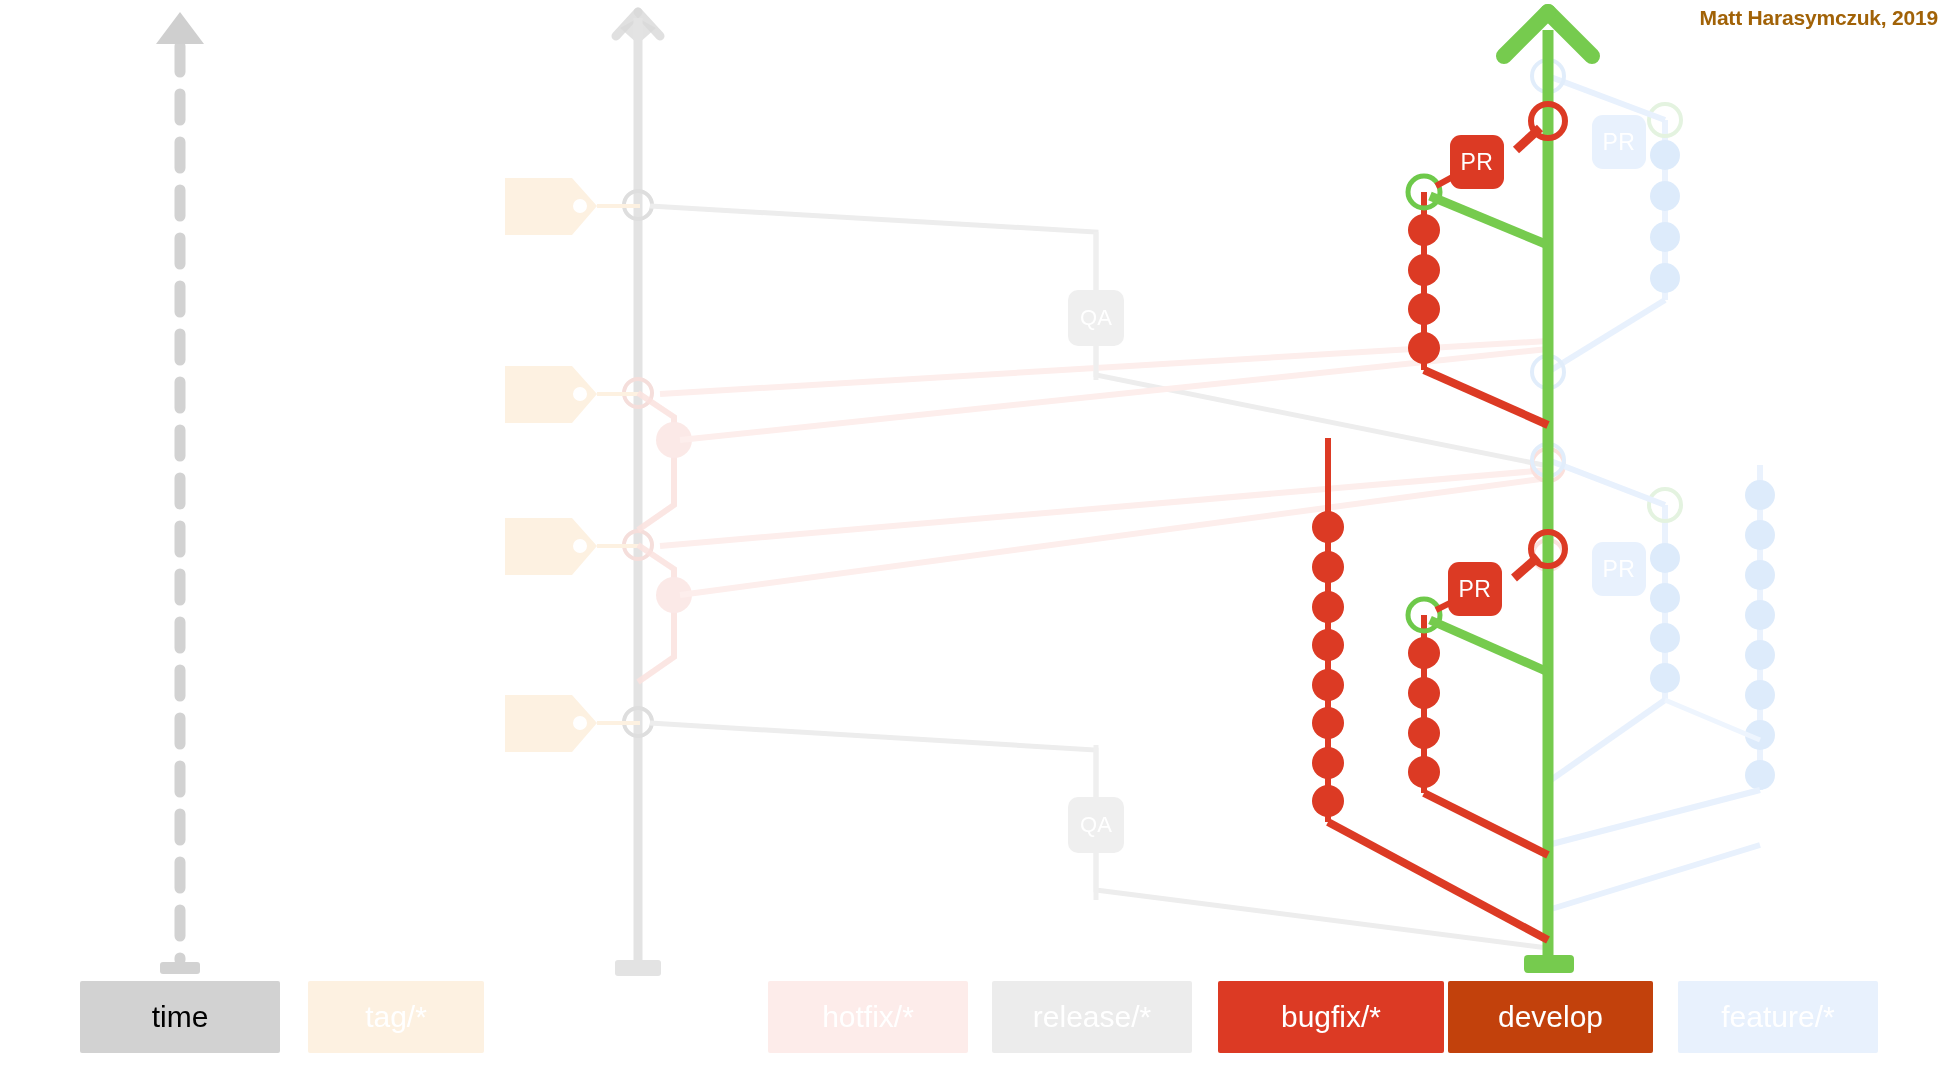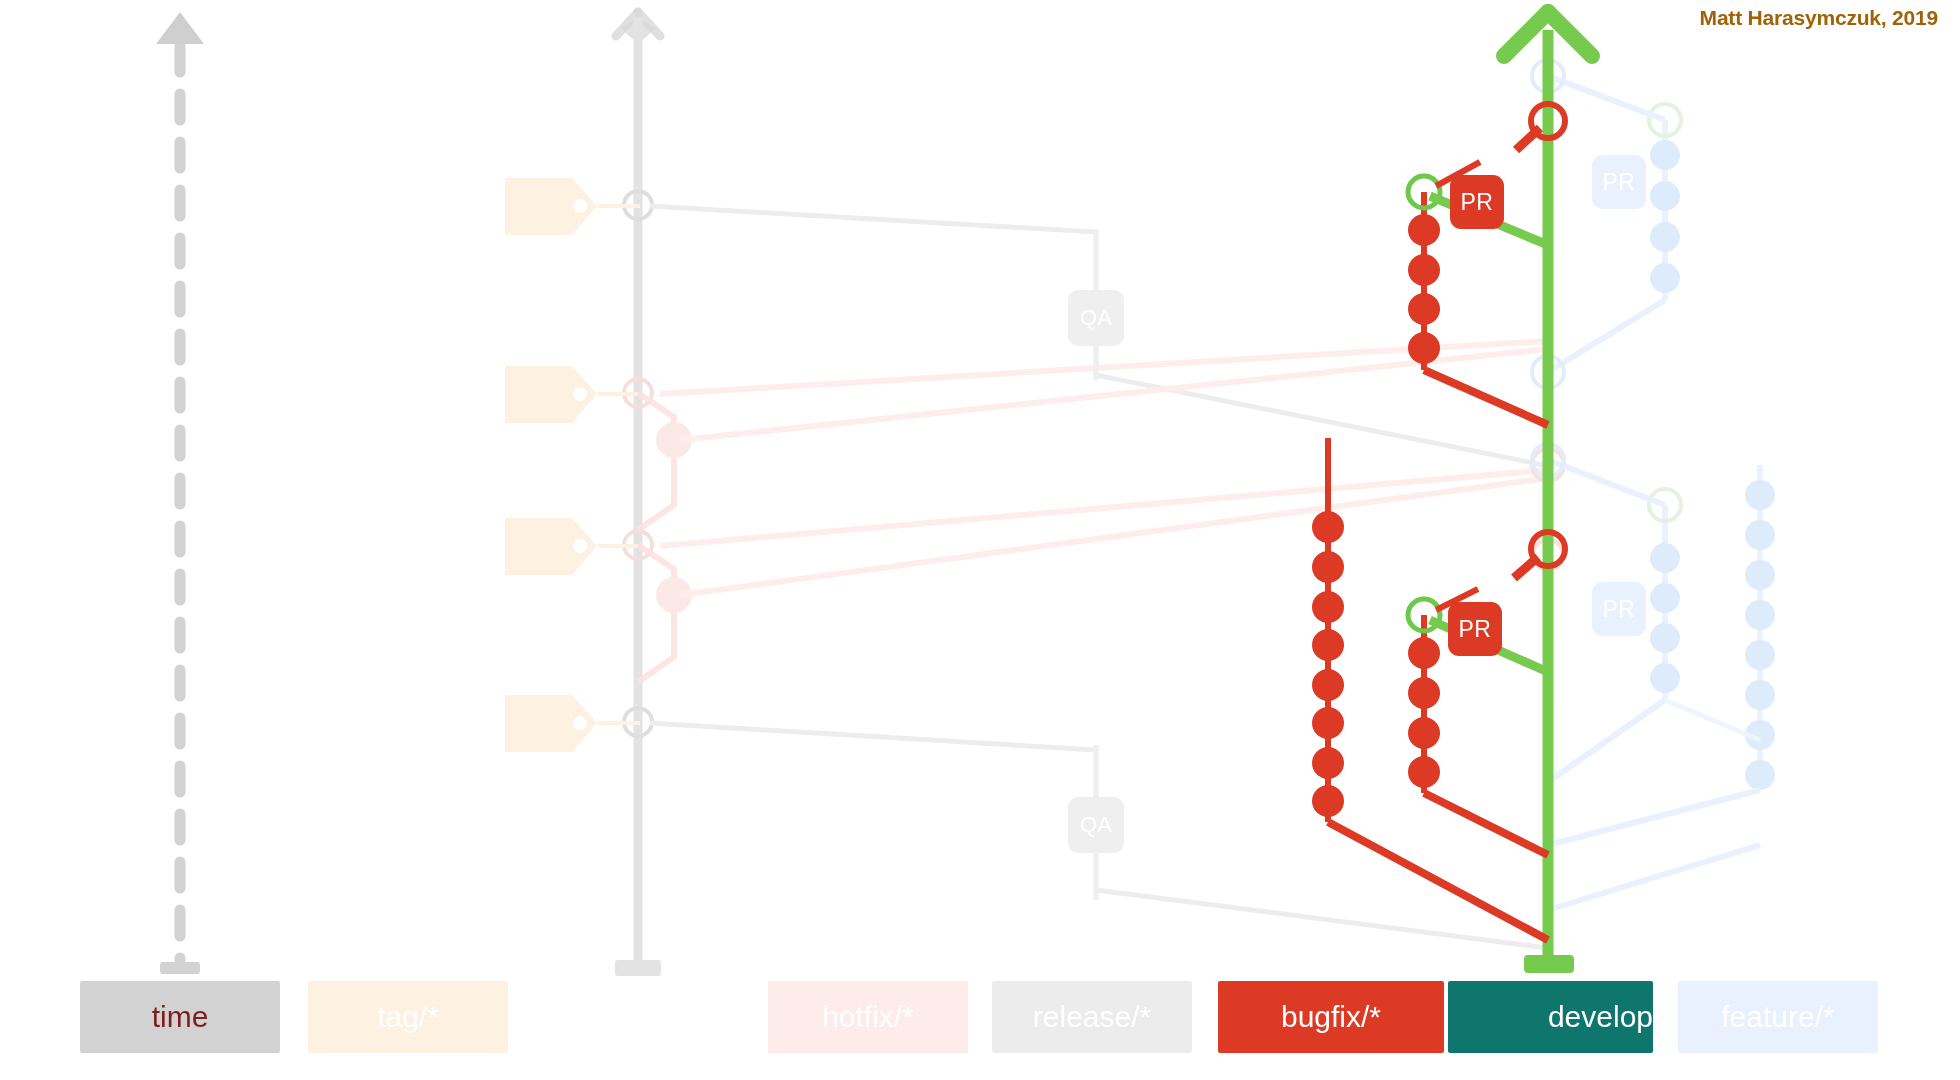--- a/index.html
+++ b/index.html
@@ -31,21 +31,20 @@
   }
   .legend-label{pointer-events:none;}
 
   
   .pr-badge{
     position:absolute;
     width:54px;height:54px;border-radius:11px;
     display:flex;align-items:center;justify-content:center;
     color:#ffffff;font-size:23px;font-weight:400;
     letter-spacing:0.5px;
-    margin-top:40px;
   }
   .pr-strong{background:#dc3a24;}
   .pr-faint{background:#e8f1fd;color:#ffffff;}
 
   
   .qa-box{
     position:absolute;
     width:56px;height:56px;border-radius:10px;
     background:#efefef;
     display:flex;align-items:center;justify-content:center;
@@ -239,36 +238,36 @@
     <span>PR</span>
   </div>
   <div class="pr-badge pr-faint" style="left:1592px;top:115px;">
     <span>PR</span>
   </div>
   <div class="pr-badge pr-faint" style="left:1592px;top:542px;">
     <span>PR</span>
   </div>
 
   <div id="legend">
-      <div class="legend-box" style="left: 80px; width: 200px; background: rgb(210, 210, 210); color: #7f1d1d;">
+      <div class="legend-box" style="left: 80px; width: 200px; background: rgb(210, 210, 210); color: #000000;">
         <span class="legend-label">time</span>
       </div>
-      <div class="legend-box" style="left: 308px; width: 200px; background: rgb(253, 241, 225); color: rgb(255, 255, 255); margin-top: 31px;">
+      <div class="legend-box" style="left: 308px; width: 176px; background: rgb(253, 241, 225); color: rgb(255, 255, 255); margin-top: 31px;">
         <span class="legend-label">tag/*</span>
       </div>
       <div class="legend-box" style="left: 768px; width: 200px; background: rgb(253, 236, 234); color: rgb(255, 255, 255);">
         <span class="legend-label">hotfix/*</span>
       </div>
       <div class="legend-box" style="left: 992px; width: 200px; background: rgb(236, 236, 236); color: rgb(255, 255, 255);">
         <span class="legend-label">release/*</span>
       </div>
       <div class="legend-box" style="left: 1218px; width: 226px; background: rgb(220, 58, 36); color: rgb(255, 255, 255);">
         <span class="legend-label">bugfix/*</span>
       </div>
-      <div class="legend-box" style="left: 1448px; width: 205px; background: #0f766e; color: rgb(255, 255, 255); justify-content: flex-end;">
+      <div class="legend-box" style="left: 1448px; width: 205px; background: #c2410c; color: rgb(255, 255, 255);">
         <span class="legend-label">develop</span>
       </div>
       <div class="legend-box" style="left: 1678px; width: 200px; background: rgb(232, 241, 253); color: rgb(255, 255, 255);">
         <span class="legend-label">feature/*</span>
       </div>
     </div>
 
 </div>
 
 </body></html>

